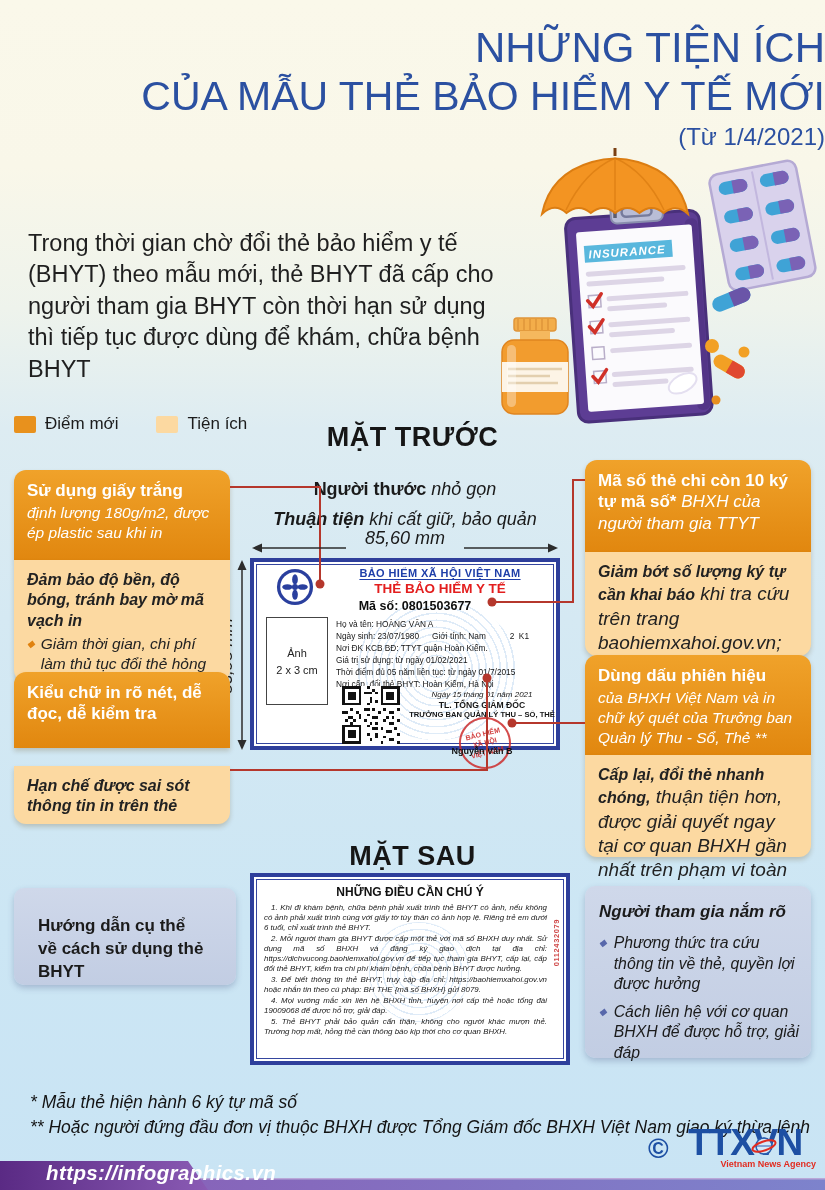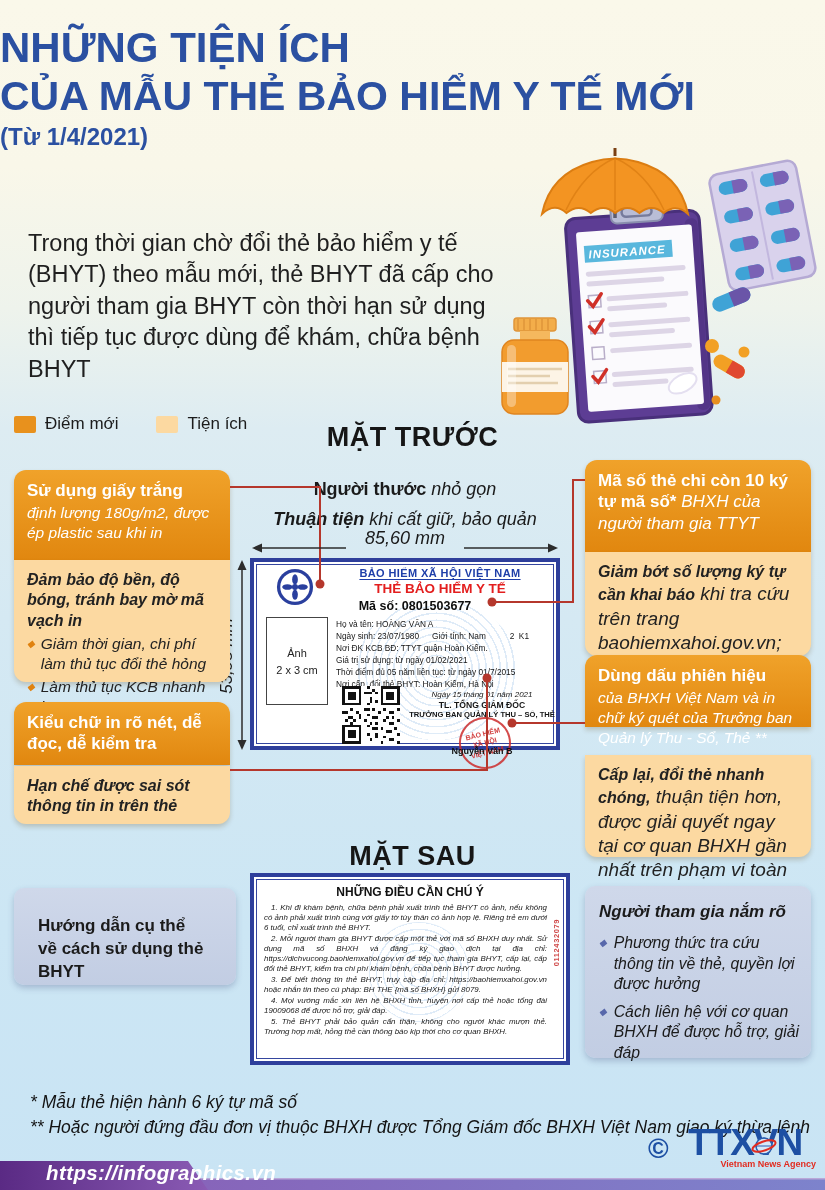--- a/index.html
+++ b/index.html
@@ -1,20 +1,20 @@
 <!DOCTYPE html>
 <html><head>
 <meta charset="utf-8">
 <style>
   *{box-sizing:border-box;margin:0;padding:0}
   body{background:#9fb6c4;font-family:"Liberation Sans",sans-serif}
   .stage{position:relative;width:825px;height:1190px;margin:0 auto;overflow:hidden;
     background:linear-gradient(180deg,#faf8ea 0%,#f9f7e9 14%,#eef3ec 26%,#ddecf2 36%,#d5e9f3 52%,#cce6f4 78%,#c9e4f4 100%);}
   
-  .title{position:absolute;top:24px;left:0;right:0;text-align:left;color:#2b50a1;font-weight:bold;line-height:1.16}
+  .title{position:absolute;top:24px;left:0;right:0;text-align:right;color:#2b50a1;font-weight:normal;line-height:1.16}
   .t1{font-size:42px}.t2{font-size:41px}.t3{font-size:24px;margin-top:3px}
   
   .intro{position:absolute;left:28px;top:228px;width:472px;font-size:23.5px;line-height:1.34;color:#1f1f1f;z-index:2}
   
   .legend{position:absolute;top:414px;left:14px;display:flex;align-items:center;font-size:17px;color:#1c1c1c;z-index:2}
   .legend .sq{width:22px;height:17px;border-radius:2px;margin-right:9px}
   .legend .item2{margin-left:38px}
   
   .sec-head{position:absolute;left:0;right:0;text-align:center;font-size:27px;font-weight:bold;color:#161616;letter-spacing:.5px;z-index:2}
   .dim{position:absolute;left:230px;width:350px;text-align:center;font-size:18px;color:#1a1a1a;z-index:2}
@@ -229,34 +229,34 @@
     <div class="lead">Đảm bảo độ bền, độ bóng, tránh bay mờ mã vạch in</div>
     <div class="bullet">
       <span class="dm">◆</span>
       <span>Giảm thời gian, chi phí làm thủ tục đổi thẻ hỏng</span>
     </div>
     <div class="bullet">
       <span class="dm">◆</span>
       <span>Làm thủ tục KCB nhanh hơn</span>
     </div>
   </div>
-  <div class="obox rt" style="top:702px;height:63px">
+  <div class="obox rt" style="top:672px;height:76px">
     <div class="bt">Kiểu chữ in rõ nét, dễ đọc, dễ kiểm tra</div>
   </div>
   <div class="lbox rb" style="top:766px;height:58px">
     <div class="lead">Hạn chế được sai sót thông tin in trên thẻ</div>
   </div>
 
   <div class="obox rightcol rt" style="top:460px;height:92px">
     <div class="bt"><span>Mã số thẻ chỉ còn 10 ký tự mã số*</span><span class="inline-i"> BHXH của người tham gia TTYT</span></div>
   </div>
   <div class="lbox rightcol rb" style="top:552px;height:104px">
     <span class="lead">Giảm bớt số lượng ký tự cần khai báo</span><span class="rest"> khi tra cứu trên trang baohiemxahoi.gov.vn; cấp lại, đổi thẻ…</span>
   </div>
-  <div class="obox rightcol rt" style="top:655px;height:72px">
+  <div class="obox rightcol rt" style="top:655px;height:100px">
     <div class="bt">Dùng dấu phiên hiệu</div>
     <div class="bd">của BHXH Việt Nam và in chữ ký quét của Trưởng ban Quản lý Thu - Sổ, Thẻ **</div>
   </div>
   <div class="lbox rightcol rb" style="top:755px;height:102px">
     <span class="lead">Cấp lại, đổi thẻ nhanh chóng,</span><span class="rest"> thuận tiện hơn, được giải quyết ngay tại cơ quan BHXH gần nhất trên phạm vi toàn quốc</span>
   </div>
 
   <div class="card cardfront">
     <div class="wm" style="left:100px;top:38px;width:165px;height:140px"></div>
     <svg class="cf-logo" viewBox="0 0 40 40">

